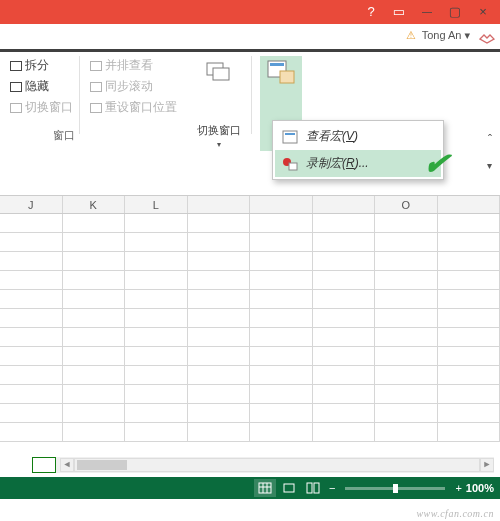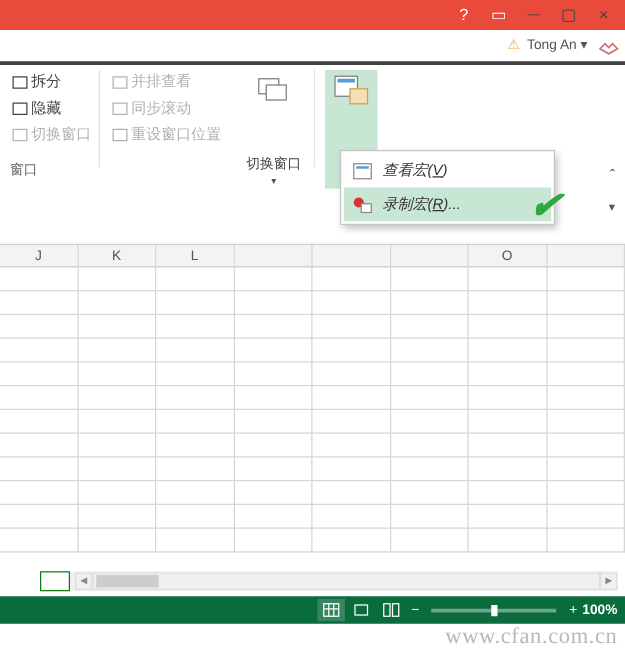--- a/index.html
+++ b/index.html
@@ -6,21 +6,21 @@
 body { width: 500px; height: 521px; background: #fff; overflow: hidden; position: relative; font-size: 12px; }
 .titlebar { height: 24px; background: #e94a3a; position: relative; }
 .titlebar-right { position: absolute; right: 4px; top: 3px; display: flex; gap: 2px; }
 .titlebar-btn { width: 26px; height: 18px; color: #444; text-align: center; line-height: 18px; font-size: 13px; }
 .titlebar-btn.min { font-size: 10px; }
 .userbar { height: 28px; background: #fff; border-bottom: 3px solid #404040; position: relative; }
 .user-area { position: absolute; right: 30px; top: 5px; font-size: 11px; color: #555; }
 .user-area .warn { color: #e8a33d; margin-right: 3px; }
 .hands-icon { position: absolute; right: 3px; top: 3px; width: 20px; height: 20px; color: #d36b6b; }
 .ribbon { height: 82px; background: #fff; display: flex; padding: 4px 4px 0 4px; gap: 4px; }
-.rgroup { display: flex; flex-direction: column; align-items: flex-start; border-right: 1px solid #e1e1e1; padding: 0 4px; }
+.rgroup { display: flex; flex-direction: column; align-items: flex-end; border-right: 1px solid #e1e1e1; padding: 0 4px; }
 .rgroup .opts { display: flex; flex-direction: column; gap: 2px; align-items: flex-start; min-height:56px;}
 .rgroup .opt { display: flex; align-items: center; gap: 3px; color: #444; padding: 1px 2px; }
 .rgroup .opt.disabled { color: #b2b2b2; }
 .rgroup .icon { width: 12px; height: 10px; border: 1px solid currentColor; display:inline-block; }
 .rgroup .label { font-size: 11px; color: #666; margin-top: 16px; }
 .bigbtn { display: flex; flex-direction: column; align-items: center; gap: 2px; padding: 2px 6px; color:#444; }
 .bigbtn.active { background: #c7e6d3; }
 .bigbtn .bicon { width: 30px; height: 28px; display:flex; align-items:center; justify-content:center; }
 .bigbtn .blabel { font-size: 11px; margin-top: 35px; }
 .bigbtn .arrow { font-size: 8px; color:#555; }
@@ -42,21 +42,21 @@
 .sb-track { flex: 1; height: 14px; background: #f0f0f0; border: 1px solid #ddd; position:relative;}
 .sb-thumb { position:absolute; left: 2px; top:1px; width: 50px; height: 10px; background: #cdcdcd; }
 .sb-arrow { width: 14px; height: 14px; text-align:center; font-size:9px; color:#888; border:1px solid #ddd;}
 .statusbar { position: absolute; bottom: 22px; left: 0; right: 0; height: 22px; background: #0a6b3d; display: flex; align-items: center; padding: 0 6px; color:#fff; font-size:11px; }
 .sb-spacer { flex: 1; }
 .view-btn { width: 22px; height: 18px; margin: 0 1px; display:flex; align-items:center; justify-content:center; color:#fff; font-size:11px;}
 .view-btn.active { background: rgba(255,255,255,0.18); }
 .zoom-slider { width: 100px; height: 3px; background: rgba(255,255,255,0.4); margin: 0 6px; position:relative;}
 .zoom-handle { position:absolute; left:48px; top:-3px; width:5px; height:9px; background:#fff;}
 .zoom-label { font-size:11px; color:#fff;font-weight:bold; }
-.watermark { position:absolute; bottom: 2px; right: 6px; font-size: 18px; color: #b8b8b8; font-family: Georgia, serif; letter-spacing:0.5px;}
+.watermark { position:absolute; bottom: 2px; right: 6px; font-style: italic; font-size: 10px; color: #b8b8b8; font-family: Georgia, serif; letter-spacing:0.5px;}
 .switch-icon svg, .macro-icon svg { display:block;}
 </style>
 </head>
 <body>
 
 <div class="titlebar">
   <div class="titlebar-right">
     <div class="titlebar-btn" style="color:#fff">?</div>
     <div class="titlebar-btn" style="color:#fff;font-size:13px">▭</div>
     <div class="titlebar-btn min">—</div>

